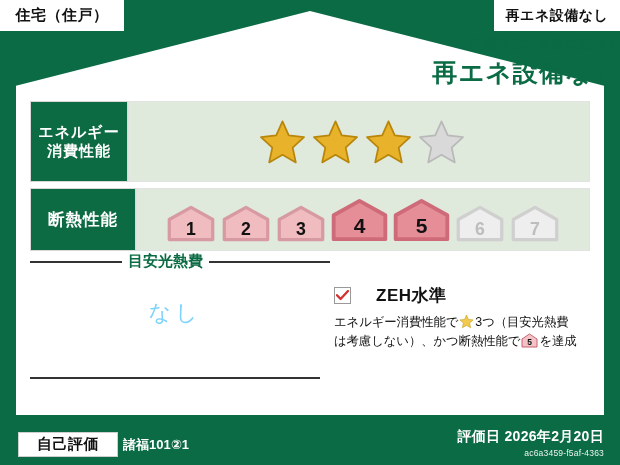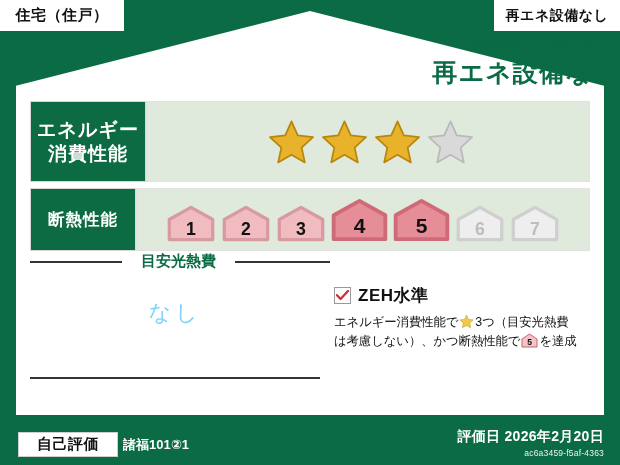--- a/index.html
+++ b/index.html
@@ -37,49 +37,49 @@
     background:#0d6b43;color:#fff;font-weight:700;
     display:flex;flex-direction:column;align-items:center;justify-content:center;
     line-height:1.25;box-sizing:border-box;border:1px solid #d8d8d8;
   }
   .row-value{
     background:#dfe9dc;box-sizing:border-box;border:1px solid #e2e2e2;
     display:flex;align-items:center;
   }
 
   #row-energy{left:30px;top:101px;width:560px;height:81px;}
-  #row-energy .row-label{width:116px;font-size:19px;letter-spacing:1px;}
+  #row-energy .row-label{width:98px;font-size:15px;letter-spacing:1px;}
   #row-energy .row-value{flex:1;justify-content:center;}
 
   #row-insul{left:30px;top:188px;width:560px;height:63px;}
   #row-insul .row-label{width:106px;font-size:16.5px;letter-spacing:1px;}
   #row-insul .row-value{flex:1;justify-content:center;}
 
   
   .stars{display:flex;gap:6px;align-items:center;margin-left:6px;}
   .star{display:block;}
 
   
   .houses{display:flex;align-items:flex-end;gap:3px;}
   .hsvg{display:block;}
 
   
-  .cost-head{position:absolute;left:30px;top:252px;width:300px;display:flex;align-items:center;gap:19px;}
+  .cost-head{position:absolute;left:30px;top:252px;width:300px;display:flex;align-items:center;gap:6px;}
   .cost-head .ln{flex:1;height:2px;background:#333;}
   .cost-head .ln.short{max-width:92px;}
   .cost-title{font-size:15px;font-weight:700;color:#0a6b44;white-space:nowrap;}
   .cost-value{
     position:absolute;left:30px;top:298px;width:290px;text-align:center;
     font-size:22px;color:#7dd3fc;font-weight:400;letter-spacing:4px;
   }
   .cost-rule{position:absolute;left:30px;top:377px;width:290px;height:2px;background:#333;}
 
   
   .zeh{position:absolute;left:334px;top:284px;width:262px;}
-  .zeh-head{display:flex;align-items:center;gap:7px;}
+  .zeh-head{display:flex;align-items:center;gap:25px;}
   .chk{
     width:17px;height:17px;background:#fff;border:1px solid #999;
     display:flex;align-items:center;justify-content:center;box-sizing:border-box;
   }
   .zeh-title{font-size:17px;font-weight:700;color:#111;letter-spacing:.5px;}
   .zeh-desc{
     margin-top:6px;font-size:12.4px;line-height:1.55;color:#111;
     letter-spacing:-0.1px;
   }
   .inline-ic{vertical-align:-3px;margin:0 1px;}

